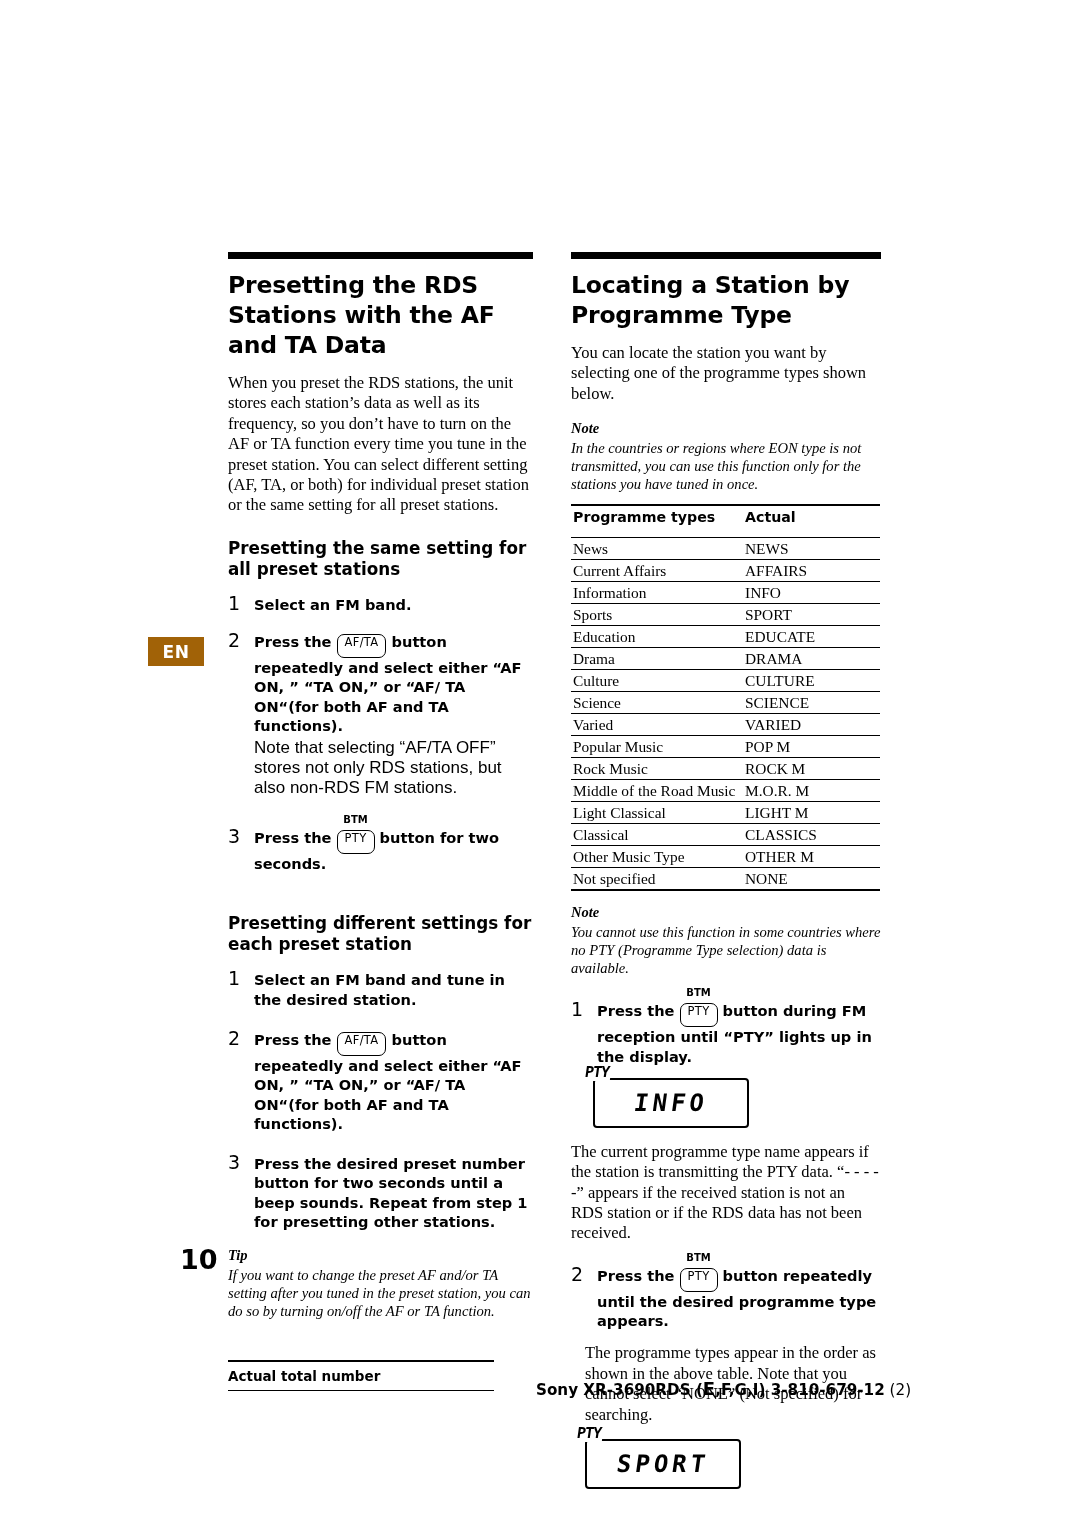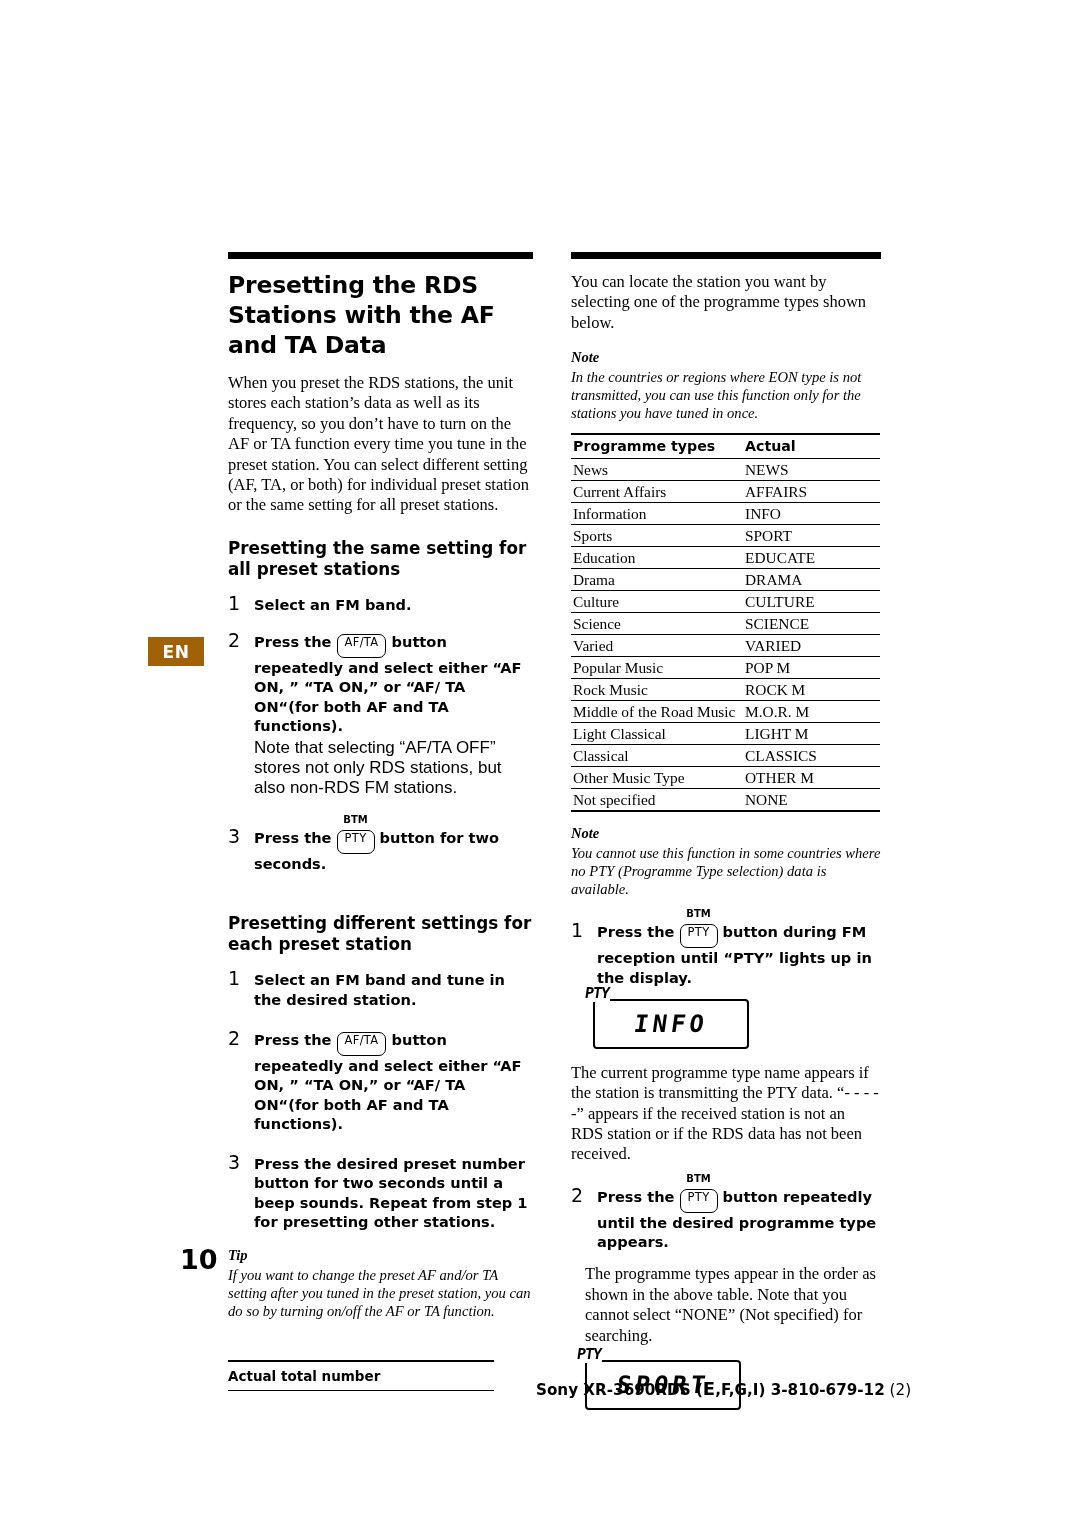--- a/index.html
+++ b/index.html
@@ -146,21 +146,21 @@
     width: 309px;
     margin-top: 11px;
     font-family: "Liberation Serif", serif;
     font-size: 15.4px;
   }
   table.pty th {
     font-family: "DejaVu Sans", sans-serif;
     font-weight: bold;
     font-size: 14.2px;
     text-align: left;
-    padding: 3px 0 4px 2px;
+    padding: 3px 0 12px 2px;
     border-top: 2.2px solid #000;
     border-bottom: 1.1px solid #000;
   }
   table.pty td {
     padding: 2px 0 2px 2px;
     border-bottom: 1.1px solid #000;
     line-height: 17px;
   }
   table.pty tr:last-child td { border-bottom: 2.2px solid #000; }
   table.pty col.c1 { width: 172px; }
@@ -318,20 +318,21 @@
       <span class="num">3</span>
       <span>Press the desired preset number button for two seconds until a beep sounds. Repeat from step 1 for presetting other stations.</span>
     </div>
 
     <div class="note-head">Tip</div>
     <div class="note-body">If you want to change the preset AF and/or TA setting after you tuned in the preset station,  you can do so by turning on/off the AF or TA function.</div>
   </div>
 
   <div class="col-right">
     <div class="rule"></div>
+    <h1 class="sect">Locating a Station by Programme Type</h1>
 
     <p class="body">You can locate the station you want by selecting one of the programme types shown below.</p>
 
     <div class="note-head">Note</div>
     <div class="note-body">In the countries or regions where EON type is not transmitted, you can use this function only for the stations you have tuned in once.</div>
 
     <table class="pty">
       <colgroup>
           <col class="c1">
           <col class="c2">

